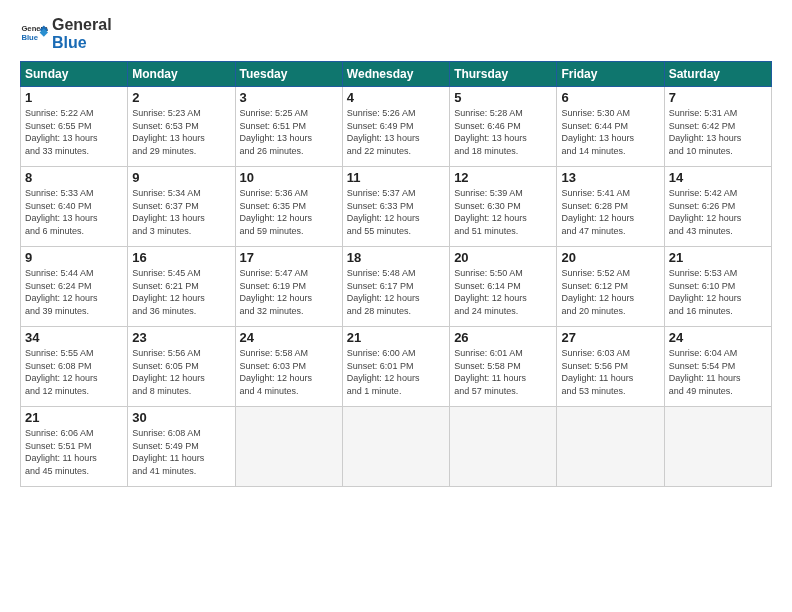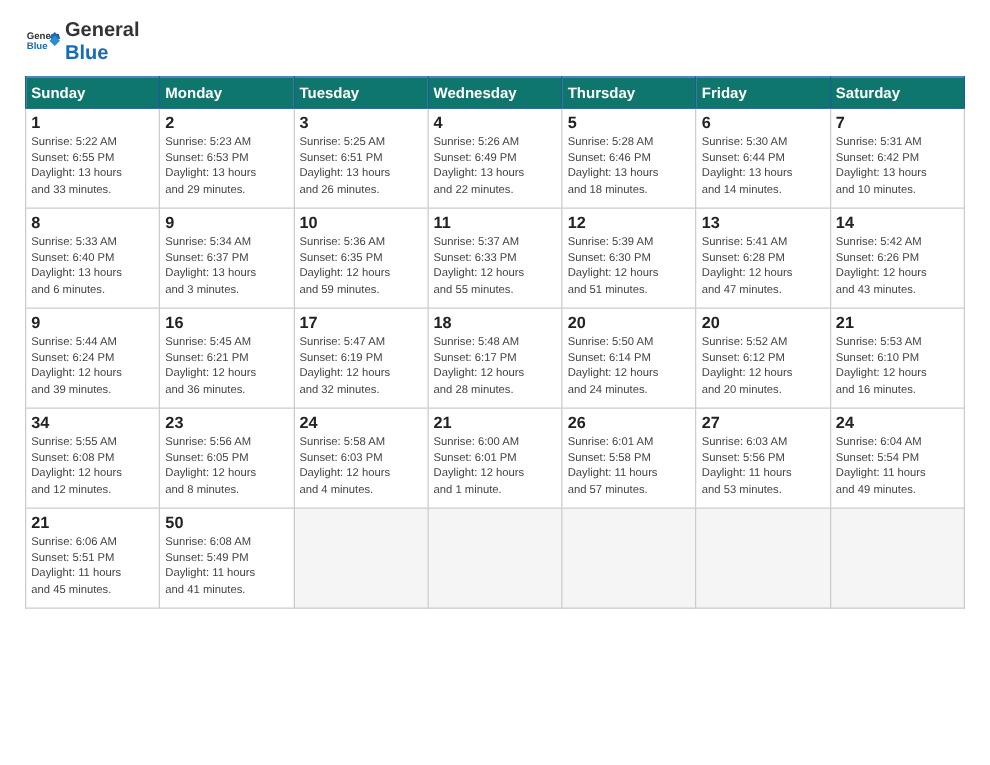--- a/index.html
+++ b/index.html
@@ -148,21 +148,21 @@
           <td><span class="day-num">34</span><span class="day-info">Sunrise: 5:55 AM<br>Sunset: 6:08 PM<br>Daylight: 12 hours<br>and 12 minutes.</span></td>
           <td><span class="day-num">23</span><span class="day-info">Sunrise: 5:56 AM<br>Sunset: 6:05 PM<br>Daylight: 12 hours<br>and 8 minutes.</span></td>
           <td><span class="day-num">24</span><span class="day-info">Sunrise: 5:58 AM<br>Sunset: 6:03 PM<br>Daylight: 12 hours<br>and 4 minutes.</span></td>
           <td><span class="day-num">21</span><span class="day-info">Sunrise: 6:00 AM<br>Sunset: 6:01 PM<br>Daylight: 12 hours<br>and 1 minute.</span></td>
           <td><span class="day-num">26</span><span class="day-info">Sunrise: 6:01 AM<br>Sunset: 5:58 PM<br>Daylight: 11 hours<br>and 57 minutes.</span></td>
           <td><span class="day-num">27</span><span class="day-info">Sunrise: 6:03 AM<br>Sunset: 5:56 PM<br>Daylight: 11 hours<br>and 53 minutes.</span></td>
           <td><span class="day-num">24</span><span class="day-info">Sunrise: 6:04 AM<br>Sunset: 5:54 PM<br>Daylight: 11 hours<br>and 49 minutes.</span></td>
         </tr>
         <tr>
           <td><span class="day-num">21</span><span class="day-info">Sunrise: 6:06 AM<br>Sunset: 5:51 PM<br>Daylight: 11 hours<br>and 45 minutes.</span></td>
-          <td><span class="day-num">50</span><span class="day-info">Sunrise: 6:08 AM<br>Sunset: 5:49 PM<br>Daylight: 11 hours<br>and 41 minutes.</span></td>
+          <td><span class="day-num">30</span><span class="day-info">Sunrise: 6:08 AM<br>Sunset: 5:49 PM<br>Daylight: 11 hours<br>and 41 minutes.</span></td>
           <td class="empty"></td>
           <td class="empty"></td>
           <td class="empty"></td>
           <td class="empty"></td>
           <td class="empty"></td>
         </tr>
       </tbody>
   </table>
 </div>
 

